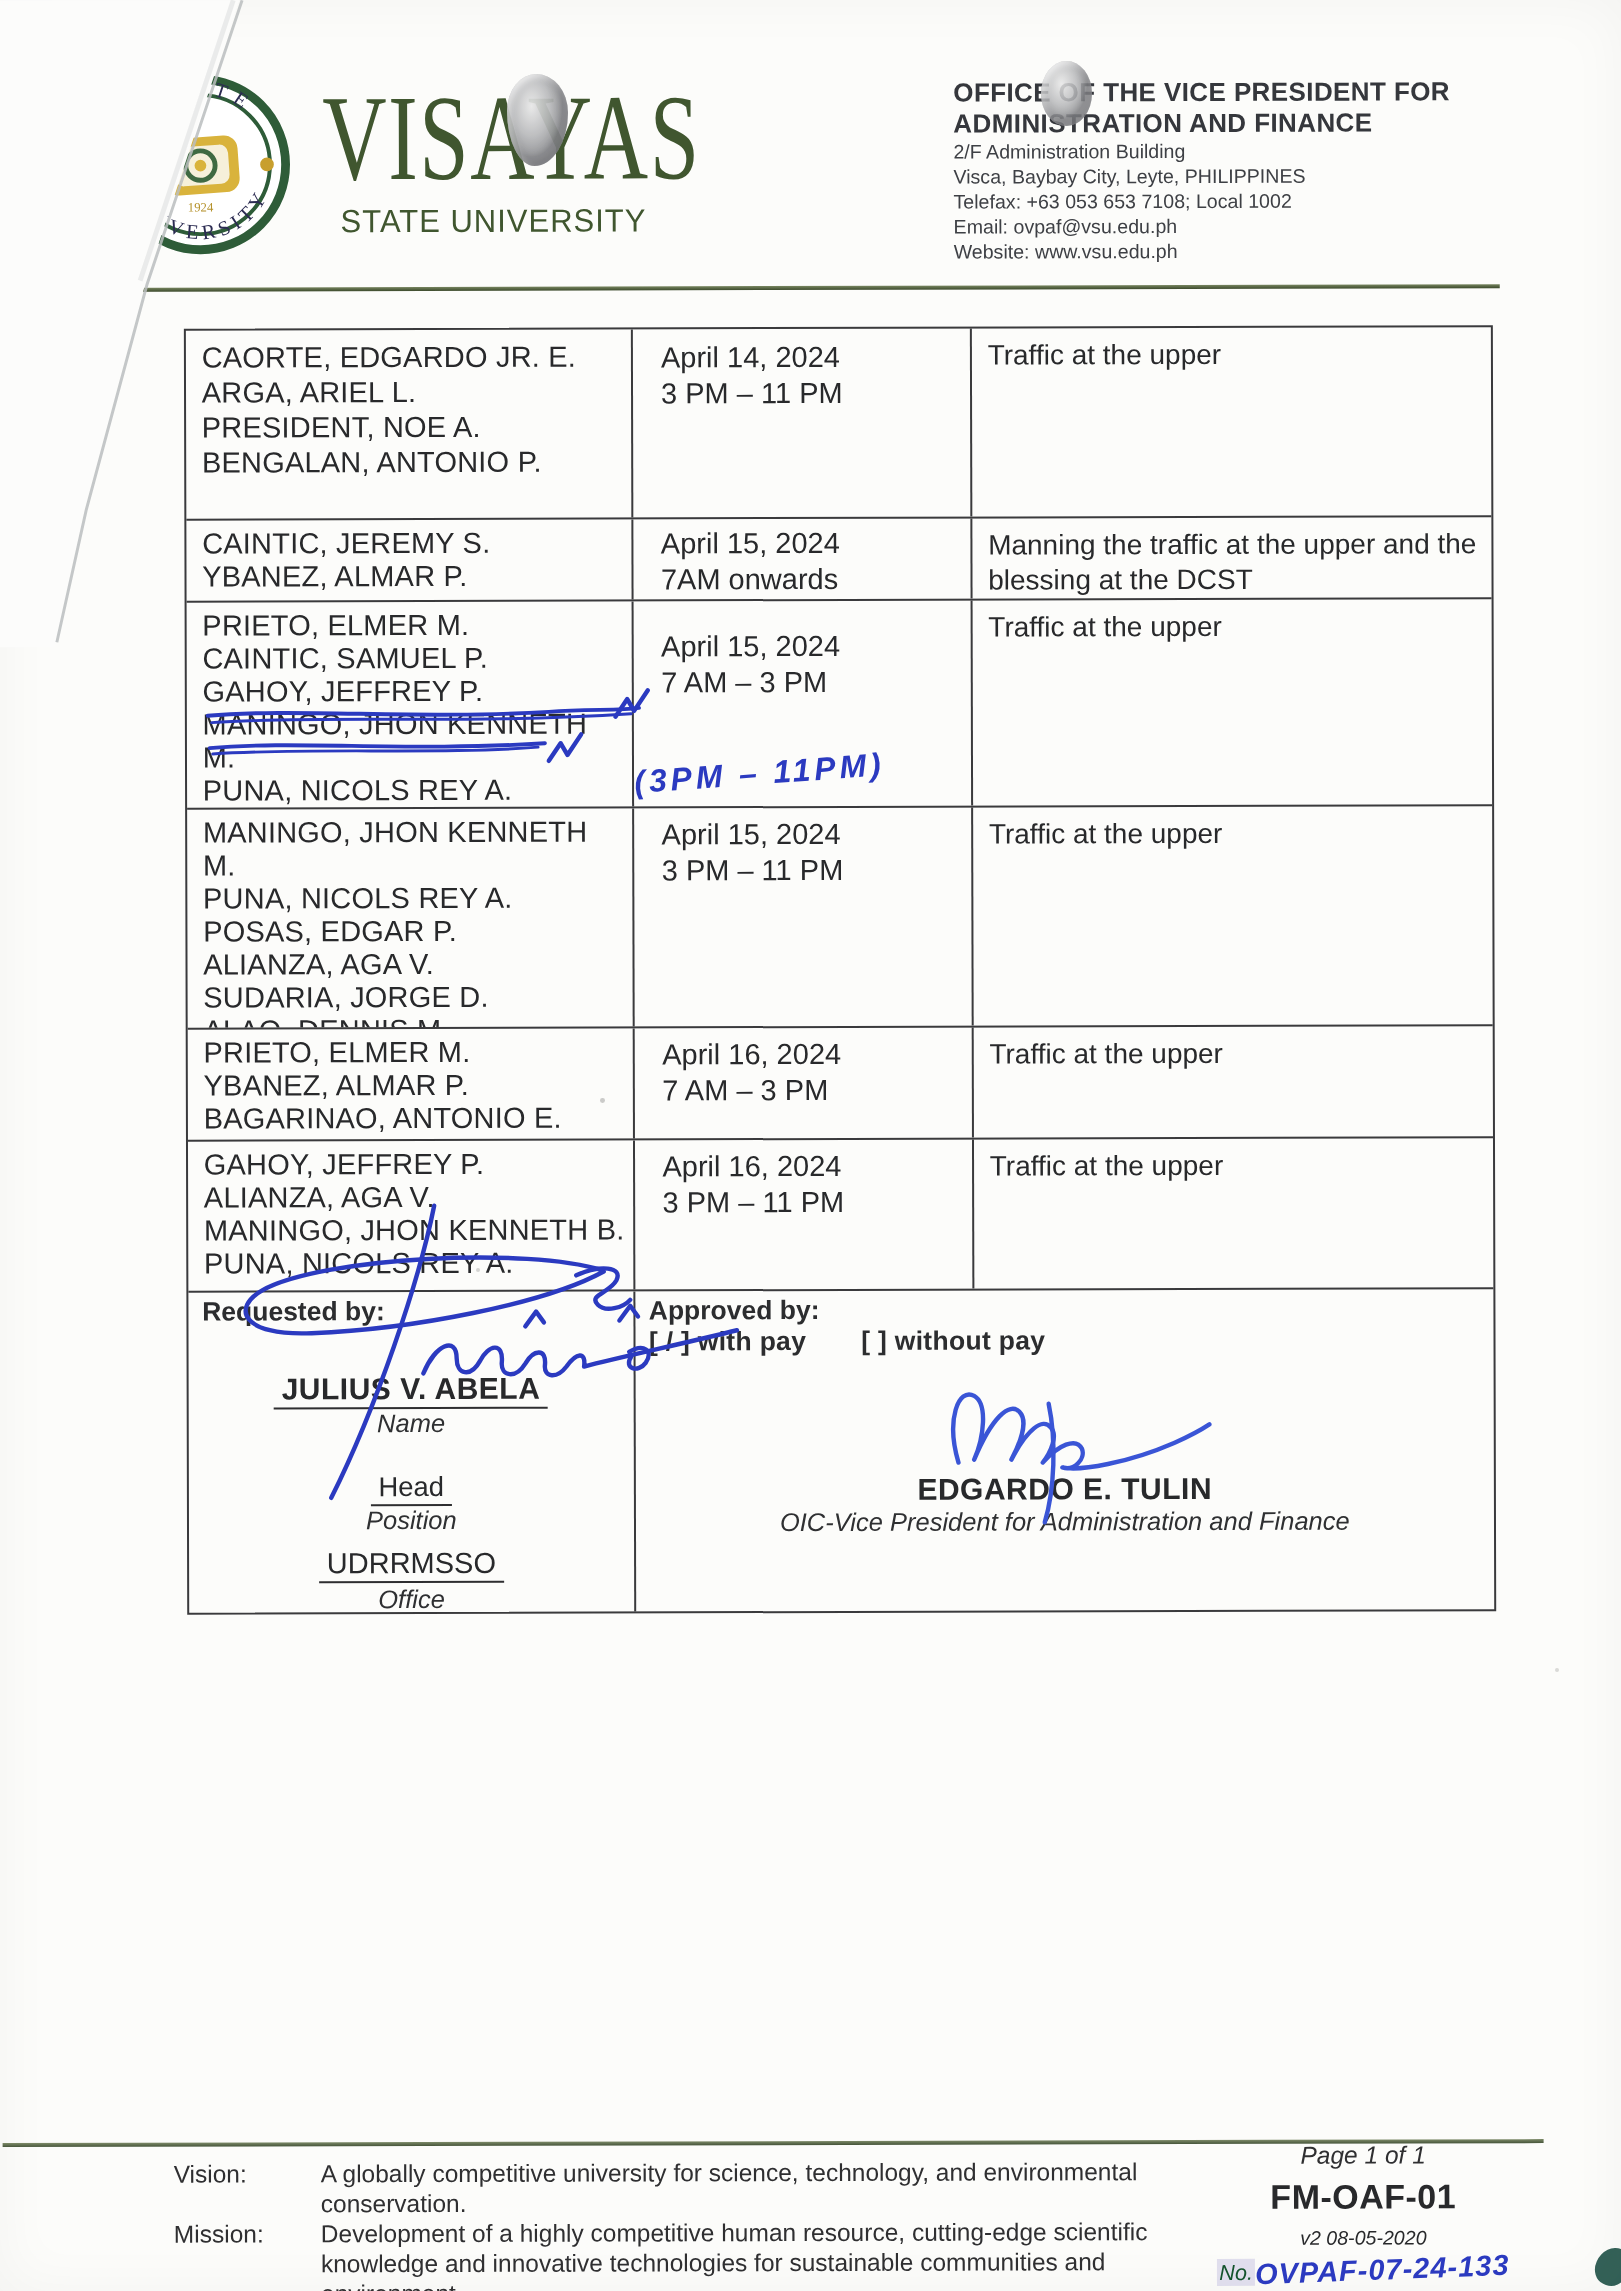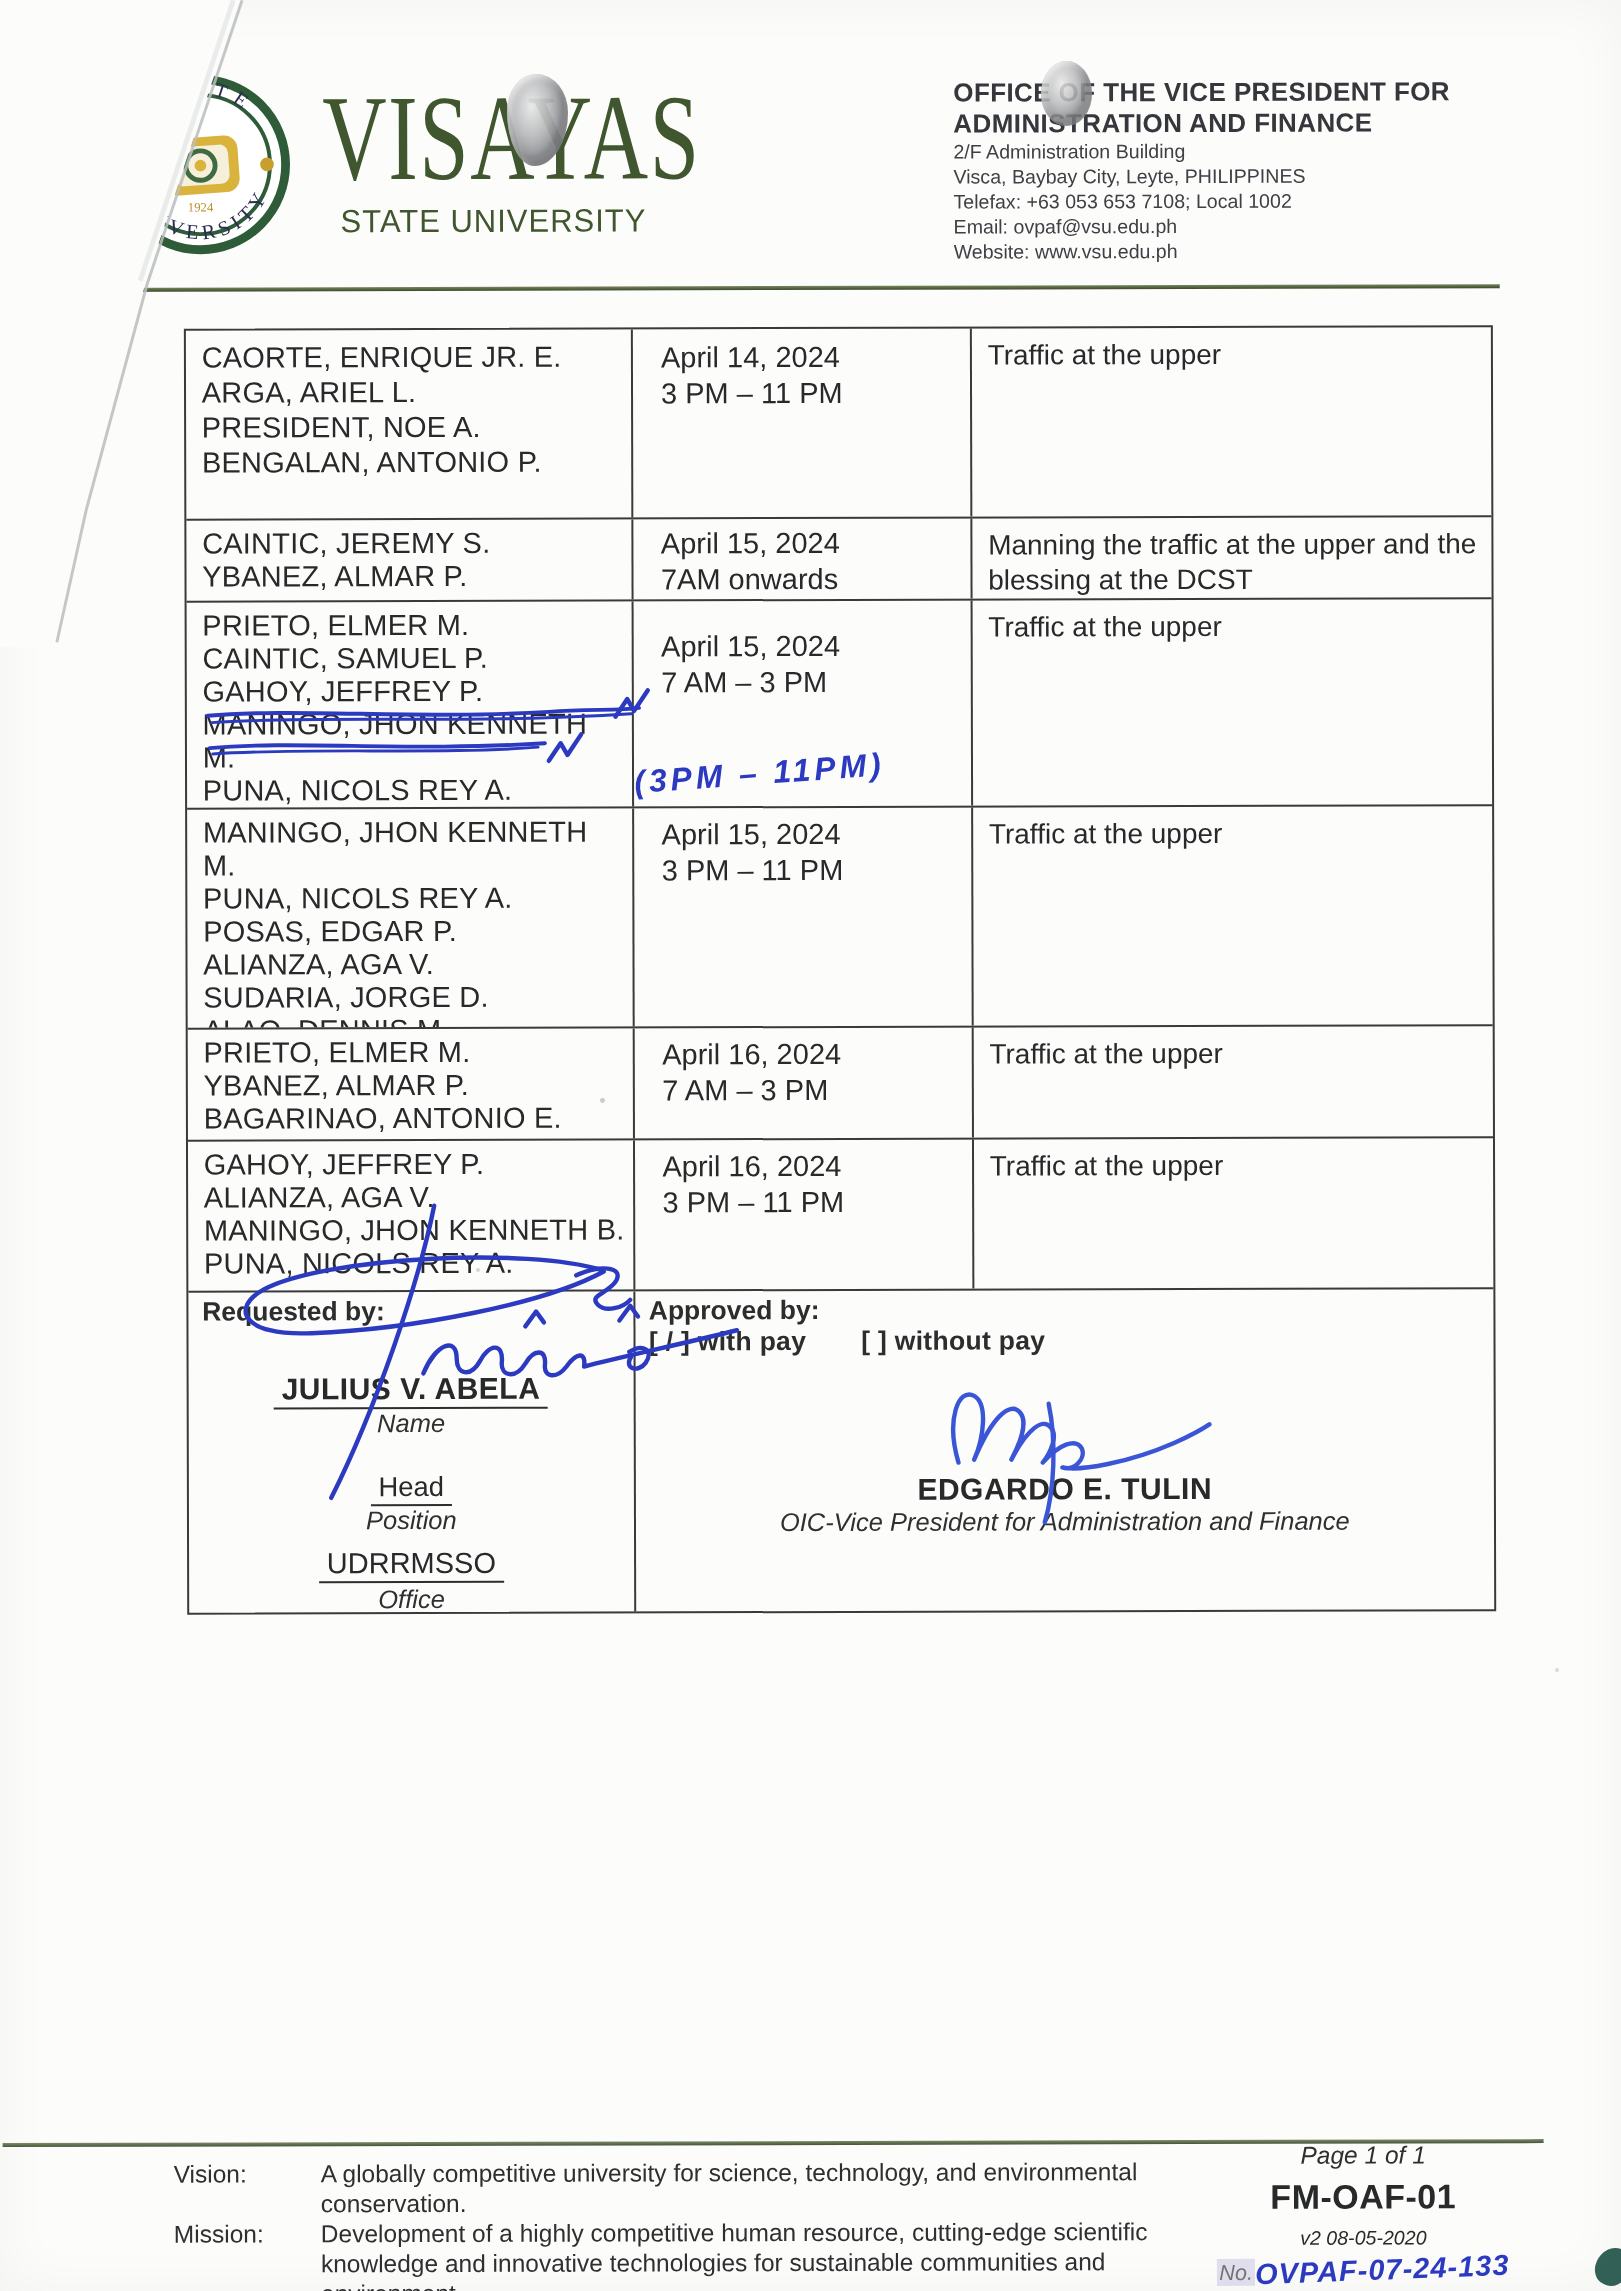--- a/index.html
+++ b/index.html
@@ -54,21 +54,21 @@
     background:linear-gradient(#7d8a68,#46553a);}
   .vm{position:absolute;left:155px;top:2158px;width:1078px;font-size:24.5px;line-height:30px;color:#2f2f31;}
   .vm .row{display:flex;}
   .vm .l{width:147px;font-weight:normal;flex:none;margin-left:16px;}
   .vm .t{width:882px;}
   .meta{position:absolute;right:84px;top:2143px;width:353px;text-align:center;}
   .meta .pg{font-style:italic;font-size:24.5px;color:#2f2f31;}
   .meta .fm{font-weight:bold;font-size:34px;margin-top:7.8px;letter-spacing:0.5px;}
   .meta .v{font-style:italic;font-size:19.6px;margin-top:10px;}
   .meta .no{margin-top:3.9px;white-space:nowrap;}
-  .meta .no .nolbl{font-style:italic;font-size:21.6px;color:#737373;background:rgba(176,168,214,.35);padding:1px 2px;}
+  .meta .no .nolbl{font-style:italic;font-size:21.6px;color:#14532d;background:rgba(176,168,214,.35);padding:1px 2px;}
   .hand{color:#2b3ac0;}
   .hand-no{display:inline-block;font-size:29px;font-weight:bold;letter-spacing:1px;
     transform:rotate(-2deg);font-style:italic;}
   .hand-time{position:absolute;left:635px;top:755px;font-size:32px;font-weight:bold;
     letter-spacing:3.9px;font-style:italic;transform:rotate(-4deg);white-space:nowrap;}
 
   
   .blob{position:absolute;border-radius:50%;
     background:radial-gradient(ellipse at 40% 35%, #e8e8e8 0%, #b9babc 35%, #8f9093 60%, #cfd0d2 85%, #e9e9e9 100%);
     box-shadow:inset -3.9px -5.9px 9.8px rgba(60,60,65,.55), inset 2.9px 2.9px 5.9px rgba(255,255,255,.8);
@@ -120,21 +120,21 @@
       <div class="r">Email: ovpaf@vsu.edu.ph</div>
       <div class="r">Website: www.vsu.edu.ph</div>
     </div>
 
     <div class="rule-green"></div>
 
     <div class="tbl">
       <div id="rows">
   <div class="trow row-tall" style="height: 188px;">
     <div class="cell c-names">
-              <div><span>CAORTE, ENRIQUE JR. E.</span></div>
+              <div><span>CAORTE, EDGARDO JR. E.</span></div>
               <div><span>ARGA, ARIEL L.</span></div>
               <div><span>PRESIDENT, NOE A.</span></div>
               <div><span>BENGALAN, ANTONIO P.</span></div>
             </div>
     <div class="cell c-date" style="padding-top: 9.8px; padding-left: 28px;">
       <div>April 14, 2024</div>
       <div>3 PM – 11 PM</div>
     </div>
     <div class="cell c-duty">Traffic at the upper</div>
   </div>

